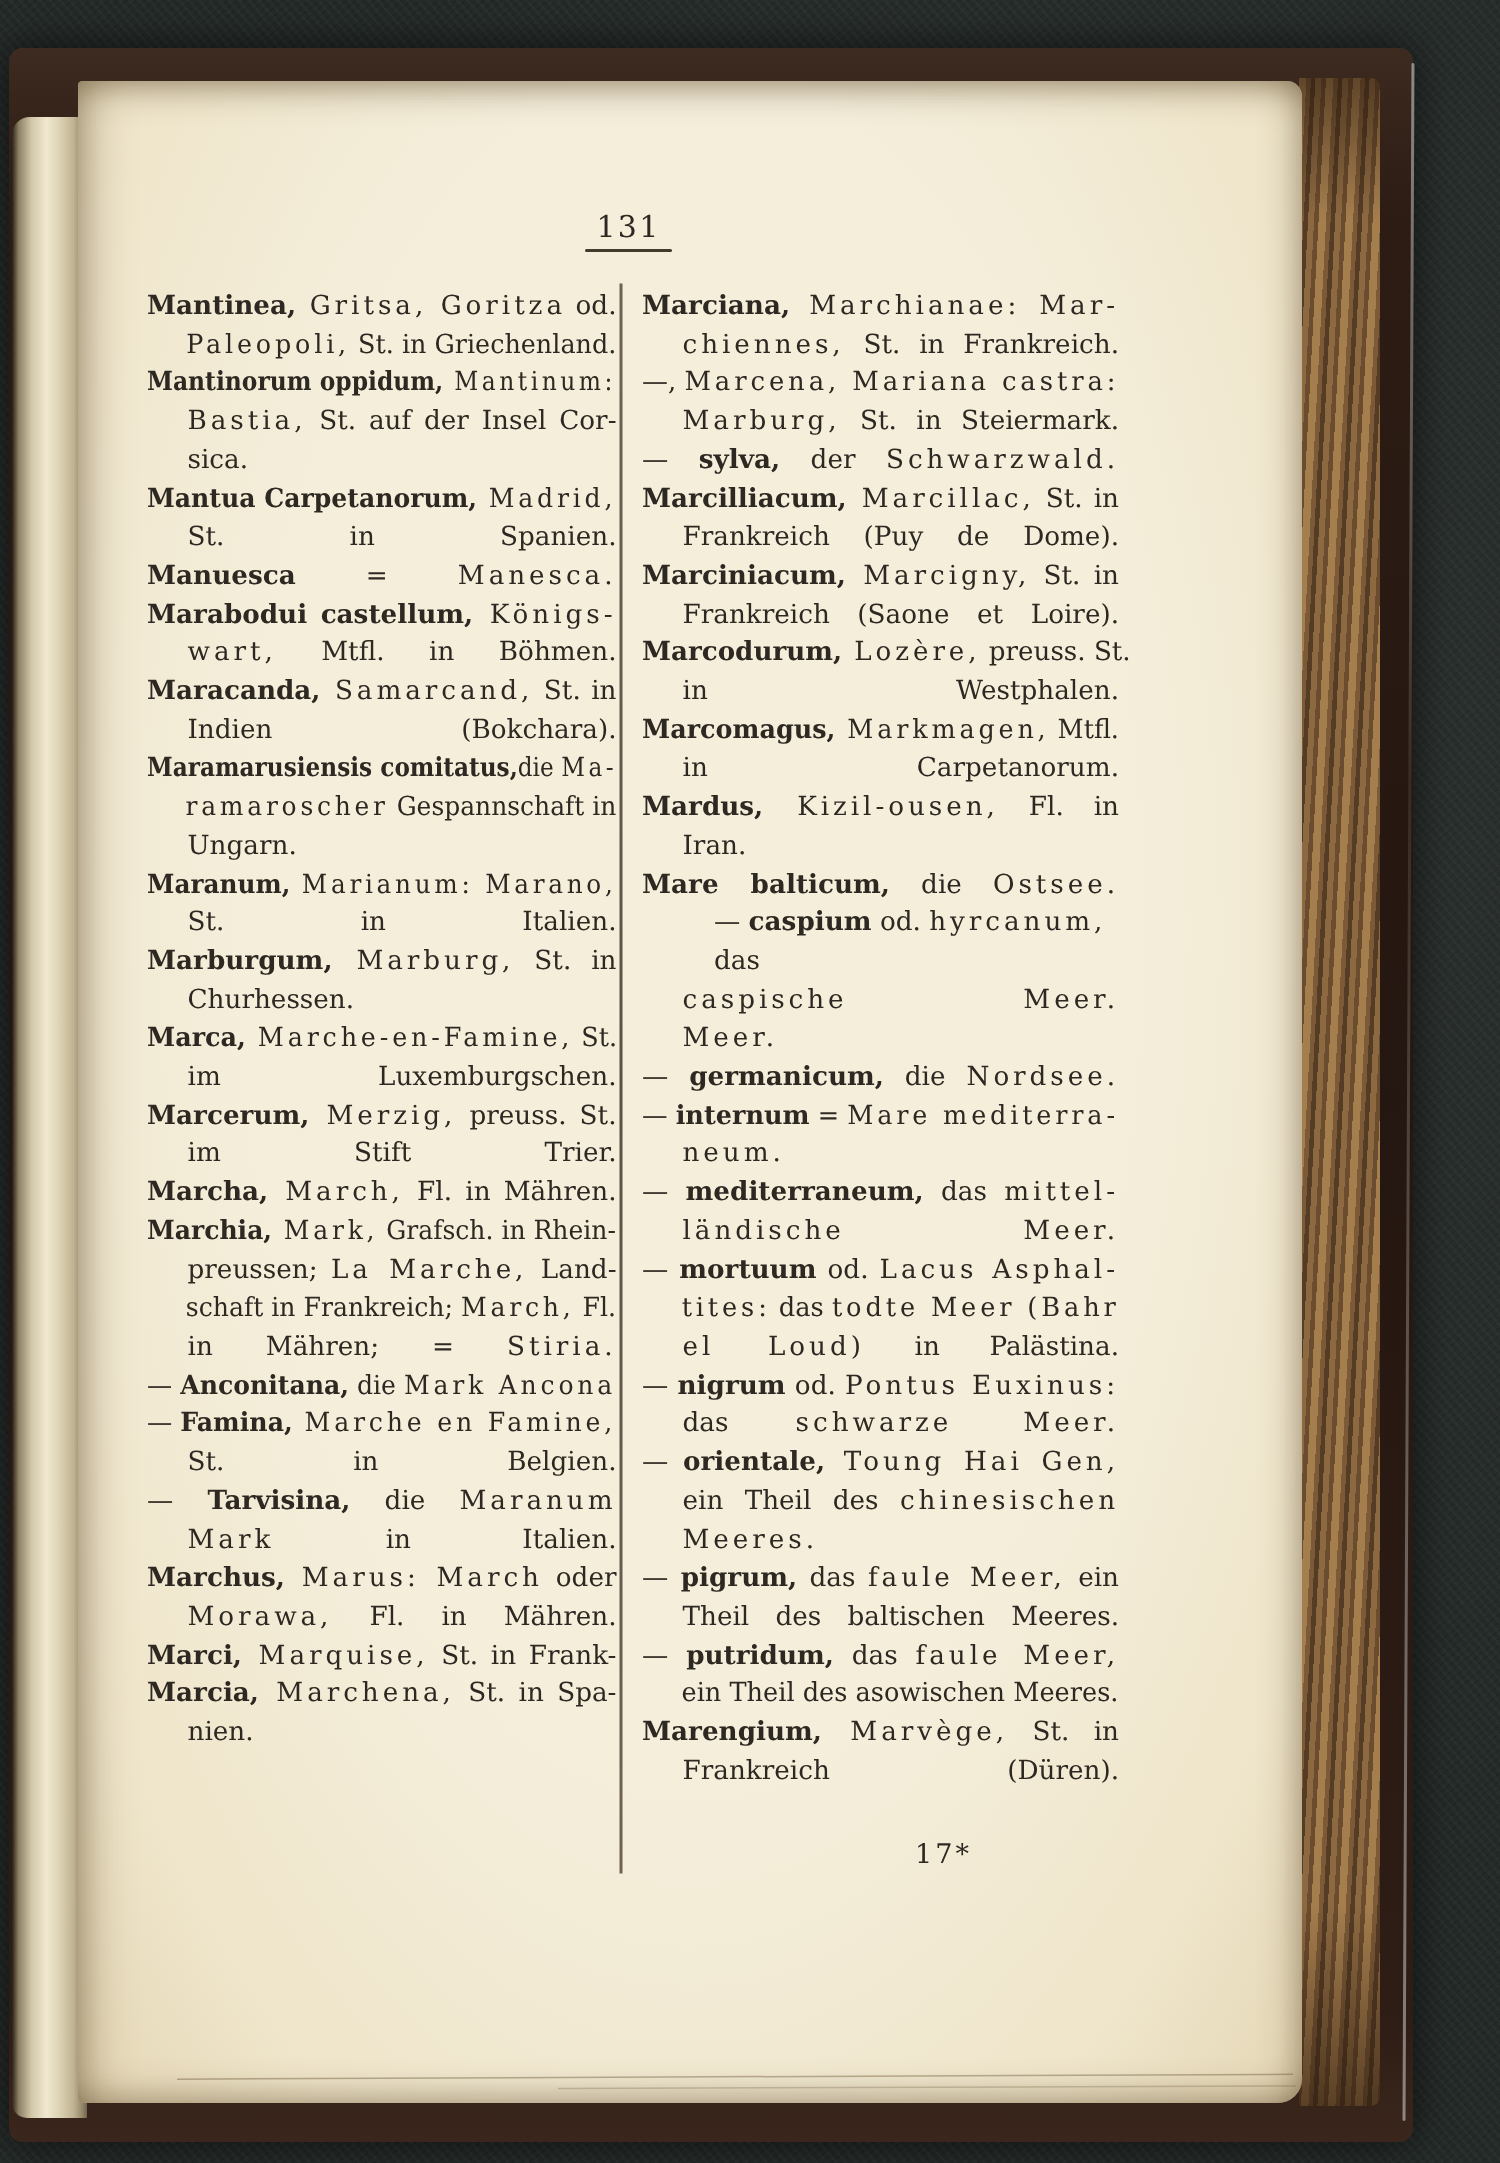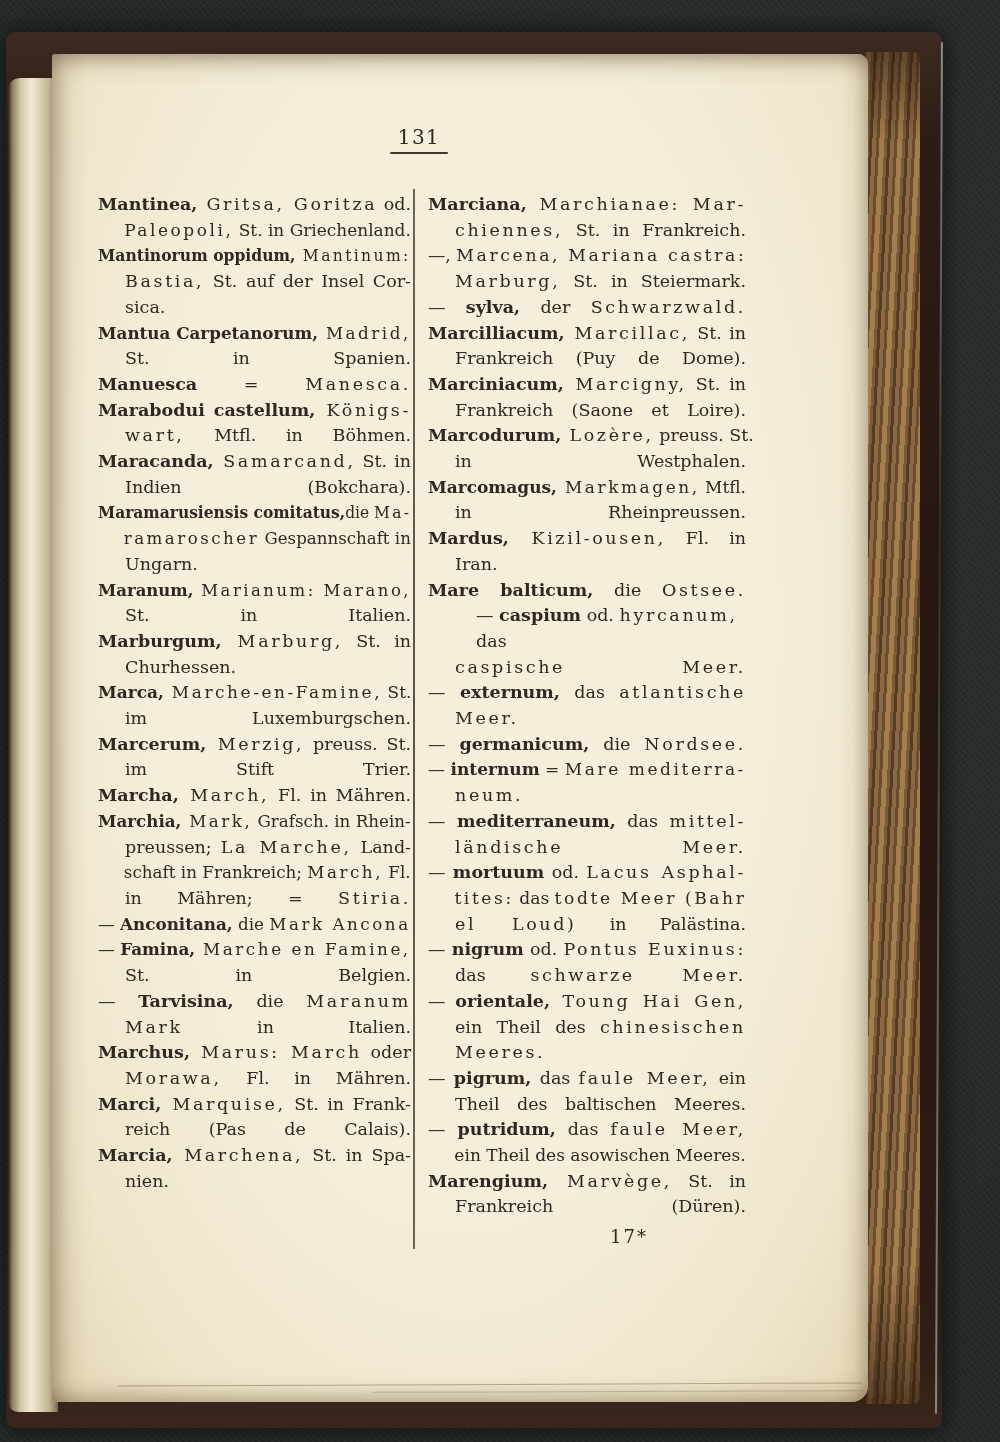--- a/index.html
+++ b/index.html
@@ -43,21 +43,21 @@
     position:absolute;left:52px;top:54px;width:816px;height:1348px;
     background:radial-gradient(ellipse at 50% 42%, #f4eedb 52%, #efe5ca 82%, #e4d6b5 100%);
     border-radius:3px 10px 16px 4px;
     box-shadow:
       inset 0 18px 24px -15px rgba(95,73,42,.55),
       inset 0 -18px 24px -15px rgba(95,73,42,.42),
       inset 22px 0 30px -18px rgba(95,73,42,.50),
       inset -18px 0 26px -16px rgba(95,73,42,.45);
     color:#2e2822;
   }
-  .pagenum{position:absolute;left:335px;top:71px;width:64px;text-align:center;}
+  .pagenum{position:absolute;left:335px;top:85px;width:64px;text-align:center;}
   .pagenum .num{display:block;font-size:20px;letter-spacing:1.5px;color:#2e2822;}
   .pagenum-rule{margin:3px auto 0 auto;width:58px;height:2px;background:#433a2f;border-radius:1px;}
   .col{position:absolute;top:138px;font-size:17.5px;line-height:25.7px;}
   .col-left{left:46px;width:313px;}
   .col-right{left:376px;width:318px;}
   .divider{position:absolute;left:361px;top:135px;width:2px;height:1060px;background:linear-gradient(180deg,#564a3b, #3f362b 50%, #564a3b);opacity:.85;}
   .line{white-space:nowrap;transform-origin:left center;}
   .line.cont{padding-left:27px;}
   .b{font-weight:700;}
   .s{letter-spacing:.15em;}
@@ -110,45 +110,43 @@
         <div class="line cont" style="transform: scaleX(0.957187);"><span class="n">schaft in Frankreich; </span><span class="s">March,</span><span class="n"> Fl.</span></div>
         <div class="line cont" style="white-space: normal; text-align-last: justify;"><span class="n">in Mähren; = </span><span class="s">Stiria.</span></div>
         <div class="line" style="transform: scaleX(0.957187);"><span class="n">— </span><span class="b">Anconitana,</span><span class="n"> die </span><span class="s">Mark Ancona</span></div>
         <div class="line" style="transform: scaleX(0.960123);"><span class="n">— </span><span class="b">Famina,</span><span class="s"> Marche en Famine,</span></div>
         <div class="line cont" style="white-space: normal; text-align-last: justify;"><span class="n">St. in Belgien.</span></div>
         <div class="line" style="white-space: normal; text-align-last: justify;"><span class="n">— </span><span class="b">Tarvisina,</span><span class="n"> die </span><span class="s">Maranum</span></div>
         <div class="line cont" style="white-space: normal; text-align-last: justify;"><span class="s">Mark</span><span class="n"> in Italien.</span></div>
         <div class="line" style="white-space: normal; text-align-last: justify;"><span class="b">Marchus,</span><span class="s"> Marus: March</span><span class="n"> oder</span></div>
         <div class="line cont" style="white-space: normal; text-align-last: justify;"><span class="s">Morawa,</span><span class="n"> Fl. in Mähren.</span></div>
         <div class="line" style="white-space: normal; text-align-last: justify;"><span class="b">Marci,</span><span class="s"> Marquise,</span><span class="n"> St. in Frank-</span></div>
-        <div class="line cont" style="white-space: normal; text-align-last: justify;"><span class="n">reich (Pas de Calais).</span></div>
         <div class="line" style="white-space: normal; text-align-last: justify;"><span class="b">Marcia,</span><span class="s"> Marchena,</span><span class="n"> St. in Spa-</span></div>
         <div class="line cont" style="white-space: normal; text-align-last: justify;"><span class="n">nien.</span></div>
       </div>
     <div class="divider"></div>
     <div class="col col-right">
         <div class="line" style="white-space: normal; text-align-last: justify;"><span class="b">Marciana,</span><span class="s"> Marchianae: Mar-</span></div>
         <div class="line cont" style="white-space: normal; text-align-last: justify;"><span class="s">chiennes,</span><span class="n"> St. in Frankreich.</span></div>
         <div class="line" style="transform: scaleX(0.987578);"><span class="n">—, </span><span class="s">Marcena, Mariana castra:</span></div>
         <div class="line cont" style="white-space: normal; text-align-last: justify;"><span class="s">Marburg,</span><span class="n"> St. in Steiermark.</span></div>
         <div class="line" style="white-space: normal; text-align-last: justify;"><span class="n">— </span><span class="b">sylva,</span><span class="n"> der </span><span class="s">Schwarzwald.</span></div>
         <div class="line" style="white-space: normal; text-align-last: justify;"><span class="b">Marcilliacum,</span><span class="s"> Marcillac,</span><span class="n"> St. in</span></div>
         <div class="line cont" style="white-space: normal; text-align-last: justify;"><span class="n">Frankreich (Puy de Dome).</span></div>
         <div class="line" style="white-space: normal; text-align-last: justify;"><span class="b">Marciniacum,</span><span class="s"> Marcigny,</span><span class="n"> St. in</span></div>
         <div class="line cont" style="white-space: normal; text-align-last: justify;"><span class="n">Frankreich (Saone et Loire).</span></div>
         <div class="line" style="transform: scaleX(0.996865);"><span class="b">Marcodurum,</span><span class="s"> Lozère,</span><span class="n"> preuss. St.</span></div>
         <div class="line cont" style="white-space: normal; text-align-last: justify;"><span class="n">in Westphalen.</span></div>
         <div class="line" style="transform: scaleX(0.969512);"><span class="b">Marcomagus,</span><span class="s"> Markmagen,</span><span class="n"> Mtfl.</span></div>
-        <div class="line cont" style="white-space: normal; text-align-last: justify;"><span class="n">in Rheinpreussen.</span></div>
+        <div class="line cont" style="white-space: normal; text-align-last: justify;"><span class="n">in Carpetanorum.</span></div>
         <div class="line" style="white-space: normal; text-align-last: justify;"><span class="b">Mardus,</span><span class="s"> Kizil-ousen,</span><span class="n"> Fl. in</span></div>
         <div class="line cont" style="white-space: normal; text-align-last: justify;"><span class="n">Iran.</span></div>
         <div class="line" style="white-space: normal; text-align-last: justify;"><span class="b">Mare balticum,</span><span class="n"> die </span><span class="s">Ostsee.</span></div>
         <div class="line" style="white-space: normal; text-align-last: justify; margin-left: 48px;"><span class="n">— </span><span class="b">caspium</span><span class="n"> od. </span><span class="s">hyrcanum,</span><span class="n"> das</span></div>
         <div class="line cont" style="white-space: normal; text-align-last: justify;"><span class="s">caspische Meer.</span></div>
-        <div class="line" style="white-space: normal; text-align-last: justify;"><span class="n">— </span><span class="b">externum,</span><span class="n"> das </span><span class="s">atlantische</span></div>
         <div class="line cont" style="white-space: normal; text-align-last: justify;"><span class="s">Meer.</span></div>
         <div class="line" style="white-space: normal; text-align-last: justify;"><span class="n">— </span><span class="b">germanicum,</span><span class="n"> die </span><span class="s">Nordsee.</span></div>
         <div class="line" style="transform: scaleX(0.972477);"><span class="n">— </span><span class="b">internum</span><span class="n"> = </span><span class="s">Mare mediterra-</span></div>
         <div class="line cont" style="white-space: normal; text-align-last: justify;"><span class="s">neum.</span></div>
         <div class="line" style="white-space: normal; text-align-last: justify;"><span class="n">— </span><span class="b">mediterraneum,</span><span class="n"> das </span><span class="s">mittel-</span></div>
         <div class="line cont" style="white-space: normal; text-align-last: justify;"><span class="s">ländische Meer.</span></div>
         <div class="line" style="white-space: normal; text-align-last: justify;"><span class="n">— </span><span class="b">mortuum</span><span class="n"> od. </span><span class="s">Lacus Asphal-</span></div>
         <div class="line cont" style="transform: scaleX(0.978462);"><span class="s">tites:</span><span class="n"> das </span><span class="s">todte Meer (Bahr</span></div>
         <div class="line cont" style="white-space: normal; text-align-last: justify;"><span class="s">el Loud)</span><span class="n"> in Palästina.</span></div>
         <div class="line" style="white-space: normal; text-align-last: justify;"><span class="n">— </span><span class="b">nigrum</span><span class="n"> od. </span><span class="s">Pontus Euxinus:</span></div>

